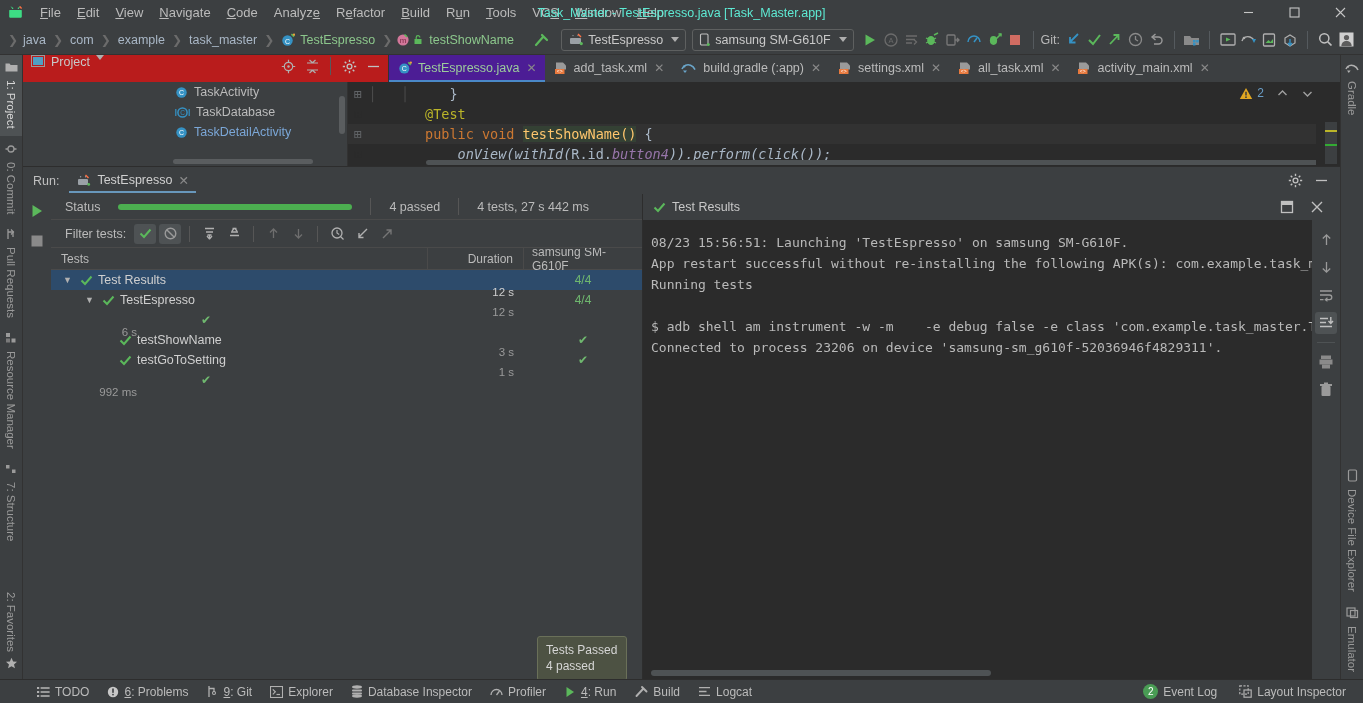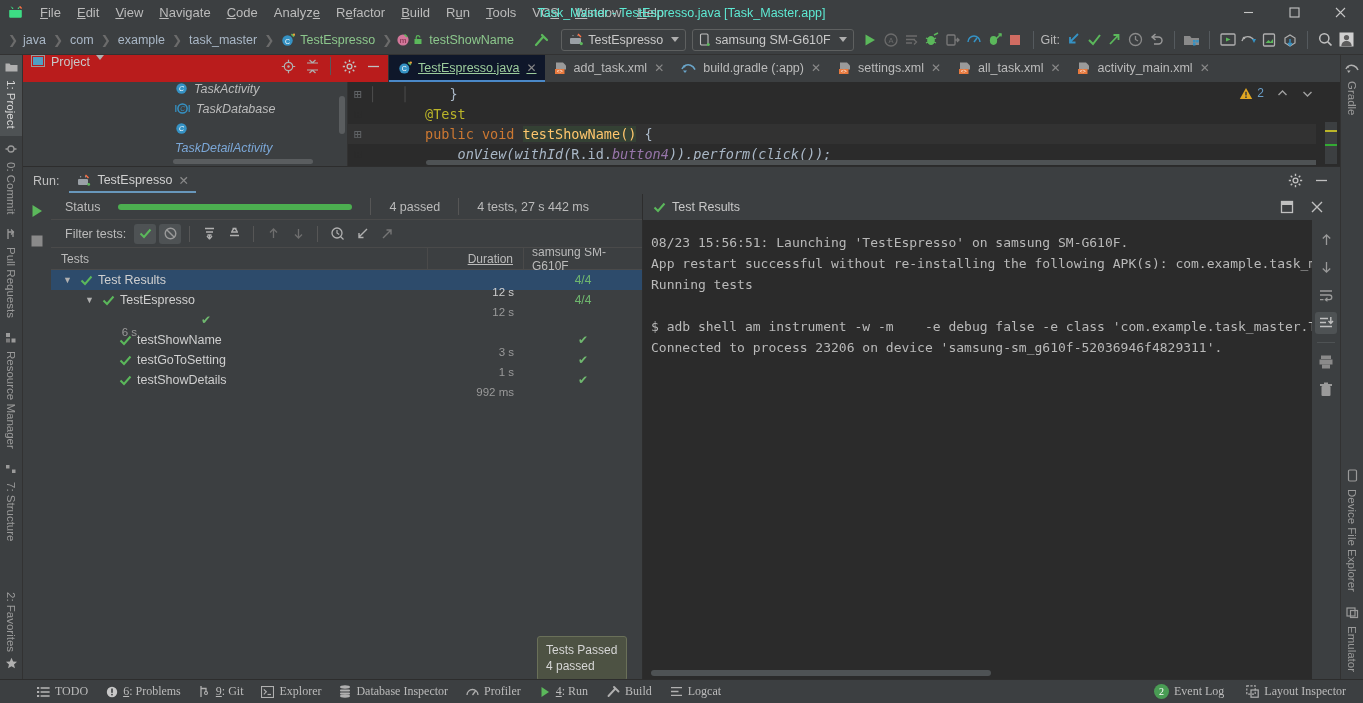--- a/index.html
+++ b/index.html
@@ -74,31 +74,31 @@
     border-right: 1px solid #323232; background:#b91c1c;
   }
   .proj-title { color:#c8c8c8; font-size:12.5px; margin-left:6px; }
   .proj-tools { margin-left:auto; display:flex; align-items:center; gap:2px; }
 
   .tabs { flex: 1; display: flex; align-items: stretch; overflow: hidden; background:#3c3f41; }
   .tab {
     display:flex; align-items:center; gap:6px; padding: 0 8px 0 9px; font-size: 12.5px;
     color: #bbbbbb; white-space: nowrap; border-bottom: 2px solid transparent; cursor:default;
   }
-  .tab.active { background:#0f172a; color:#9ccc9c; border-bottom-color:#4a88c7;text-decoration:underline; }
+  .tab.active { background:#4c1d95; color:#9ccc9c; border-bottom-color:#4a88c7; }
   .tab .x { color:#8a8a8a; font-size:12px; margin-left:1px; }
 
   
   .editor-row { height: 84px; display:flex; flex:none; min-height:0; background:#2b2b2b; }
   .proj-tree {
     width: 325px; flex:none; background:#3c3f41; border-right:1px solid #323232;
     position: relative; overflow: hidden;
   }
-  .ptree-item { display:flex; align-items:flex-start; gap:6px; height:20px; padding-left:152px; font-size:12.5px; color:#bbbbbb;font-style:italic; }
-  .ptree-item.blue { color:#7ba7d7;flex-direction:column; }
+  .ptree-item { display:flex; align-items:center; gap:6px; height:20px; padding-left:152px; font-size:12.5px; color:#bbbbbb; }
+  .ptree-item.blue { color:#7ba7d7; }
   .ptree-scroll-v { position:absolute; right:2px; top:14px; width:6px; height:38px; background:#5a5d5f; border-radius:3px; }
   .ptree-scroll-h { position:absolute; left:150px; bottom:2px; height:5px; width:140px; background:#5a5d5f; border-radius:3px; }
 
   .code-area { flex:1; display:flex; background:#2b2b2b; position:relative; min-width:0; }
   .gutter {
     width: 72px; flex:none; background:#313335; color:#606366; font-family:"DejaVu Sans Mono", monospace;
     font-size:12.5px; padding-top:2px;
   }
   .gline { height:20px; display:flex; align-items:center; justify-content:flex-start; padding-left:10px; gap:3px; position:relative; }
   .gline .num { width:20px; text-align:right; }
@@ -142,21 +142,21 @@
   .pbar > i { display:block; height:100%; width:100%; background:#4caf50; }
   .stat-div { width:1px; height:17px; background:#565656; margin: 0 10px; }
   .filter-row { height:28px; display:flex; align-items:center; gap:3px; padding-left:14px; font-size:12.5px; border-bottom:1px solid #4a4a4a;}
   .f-btn { width:22px; height:20px; display:flex; align-items:center; justify-content:center; border-radius:3px; }
   .f-btn.on { background:#4e5254; }
   .f-sep { width:1px; height:16px; background:#565656; margin:0 5px; }
 
   .tests-table { flex:1; display:flex; flex-direction:column; min-height:0; background:#3c3f41; overflow:hidden; }
   .tt-head { height:22px; display:flex; align-items:center; font-size:12px; color:#bbbbbb; border-bottom:1px solid #4a4a4a; background:#3c3f41; }
   .tt-head .c1 { flex:1; padding-left:10px; border-right:1px solid #4a4a4a; height:100%; display:flex; align-items:center; }
-  .tt-head .c2 { width:96px; padding-right:10px; justify-content:flex-end; border-right:1px solid #4a4a4a; height:100%; display:flex; align-items:center;text-decoration:underline; }
+  .tt-head .c2 { width:96px; padding-right:10px; justify-content:flex-end; border-right:1px solid #4a4a4a; height:100%; display:flex; align-items:center; }
   .tt-head .c3 { width:118px; padding-left:8px; height:100%; display:flex; align-items:center; }
   .tt-row { height:20px; display:flex; align-items:center; font-size:12.5px; color:#cfcfcf; }
   .tt-row.sel { background:#2d4b6b; }
   .tt-row .c1 { flex:1; display:flex; align-items:center; gap:5px; }
   .tt-row .c2 { width:96px; text-align:right; padding-right:10px; color:#9a9a9a; font-size:11.5px;margin-top:24px; }
   .tt-row.sel .c2 { color:#cfcfcf; }
   .tt-row .c3 { width:118px; text-align:center; color:#6fb86f; font-size:12px; }
   .chev { width:12px; display:inline-block; color:#b0b0b0; font-size:9px; }
 
   .console-pane { flex:1; display:flex; flex-direction:column; min-width:0; background:#2b2b2b; }
@@ -181,21 +181,21 @@
     padding:5px 8px 6px; font-size:12px; color:#d6d6d6; line-height:16px; z-index: 50;
   }
   .tooltip:after {
     content:""; position:absolute; left:38px; bottom:-7px;
     border-left:7px solid transparent; border-right:7px solid transparent; border-top:7px solid #4d5243;
   }
 
   
   .statusbar {
     height:24px; flex:none; background:#3c3f41; display:flex; align-items:center;
-    padding: 0 8px 0 28px; gap: 0; border-top:1px solid #2d2d2d; position:relative; z-index:60;font-family:Liberation Serif, serif;
+    padding: 0 8px 0 28px; gap: 0; border-top:1px solid #2d2d2d; position:relative; z-index:60;
   }
   .sb-item { display:flex; align-items:center; gap:5px; padding: 2px 9px; font-size:12px; color:#bbbbbb; white-space:nowrap;}
   .sb-item u { text-decoration: underline; }
   .sb-right { margin-left:auto; display:flex; align-items:center; gap:4px; }
   .badge-green {
     display:inline-flex; align-items:center; justify-content:center;
     min-width:15px; height:15px; border-radius:8px; background:#499c54; color:#fff; font-size:10px; padding:0 4px;
   }
   .ic { display:inline-flex; align-items:center; justify-content:center; line-height:0; }
 </style>
@@ -879,28 +879,20 @@
                         <path d="M1.5 6.5 L5 10 L11.5 2.5" stroke="#5bb85b" stroke-width="2" fill="none"></path>
                       </svg>
                   </span>
                   <span>testGoToSetting</span>
                 </div>
                 <div class="c2">1 s</div>
                 <div class="c3">✔</div>
               </div>
 
               <div class="tt-row">
-                <div class="c1">
-                  <span class="ic" style="margin-left:68px;">
-                    <svg width="13" height="13" viewBox="0 0 13 13">
-                        <path d="M1.5 6.5 L5 10 L11.5 2.5" stroke="#5bb85b" stroke-width="2" fill="none"></path>
-                      </svg>
-                  </span>
-                  <span>testShowDetails</span>
-                </div>
                 <div class="c2">992 ms</div>
                 <div class="c3">✔</div>
               </div>
             </div>
           </div>
 
           <div class="console-pane">
             <div class="console-head">
               <span class="ic">
                 <svg width="13" height="13" viewBox="0 0 13 13">

